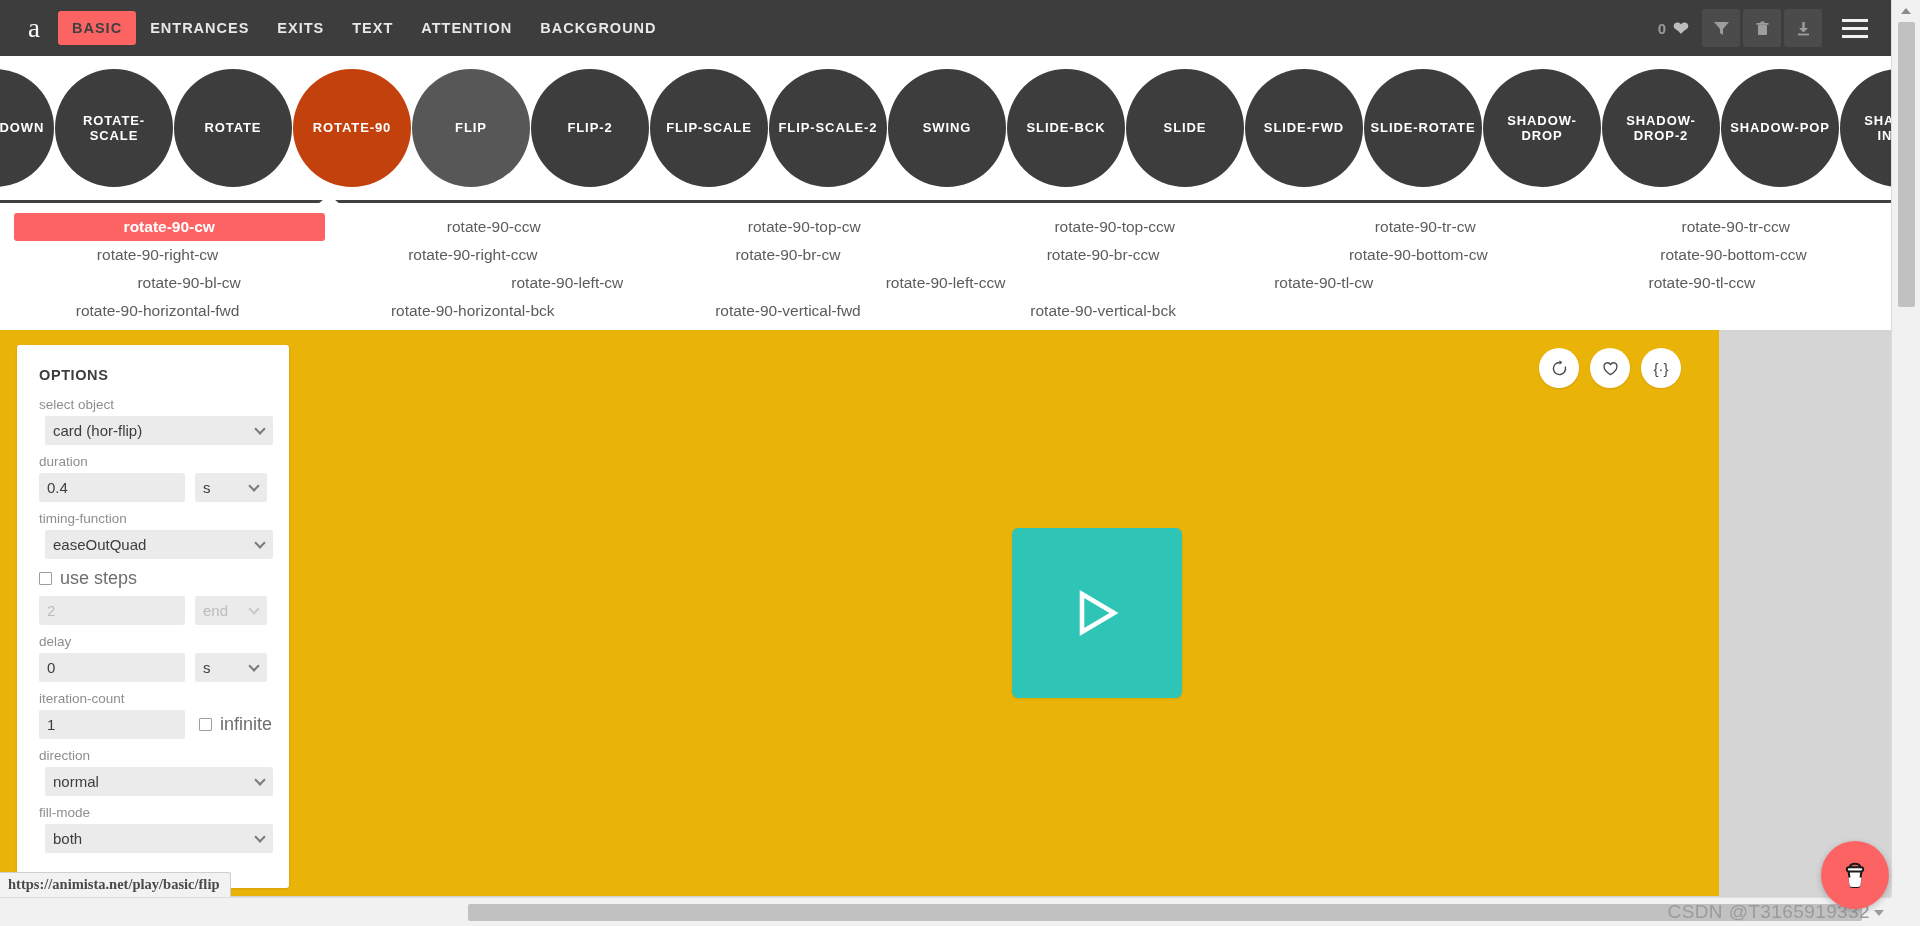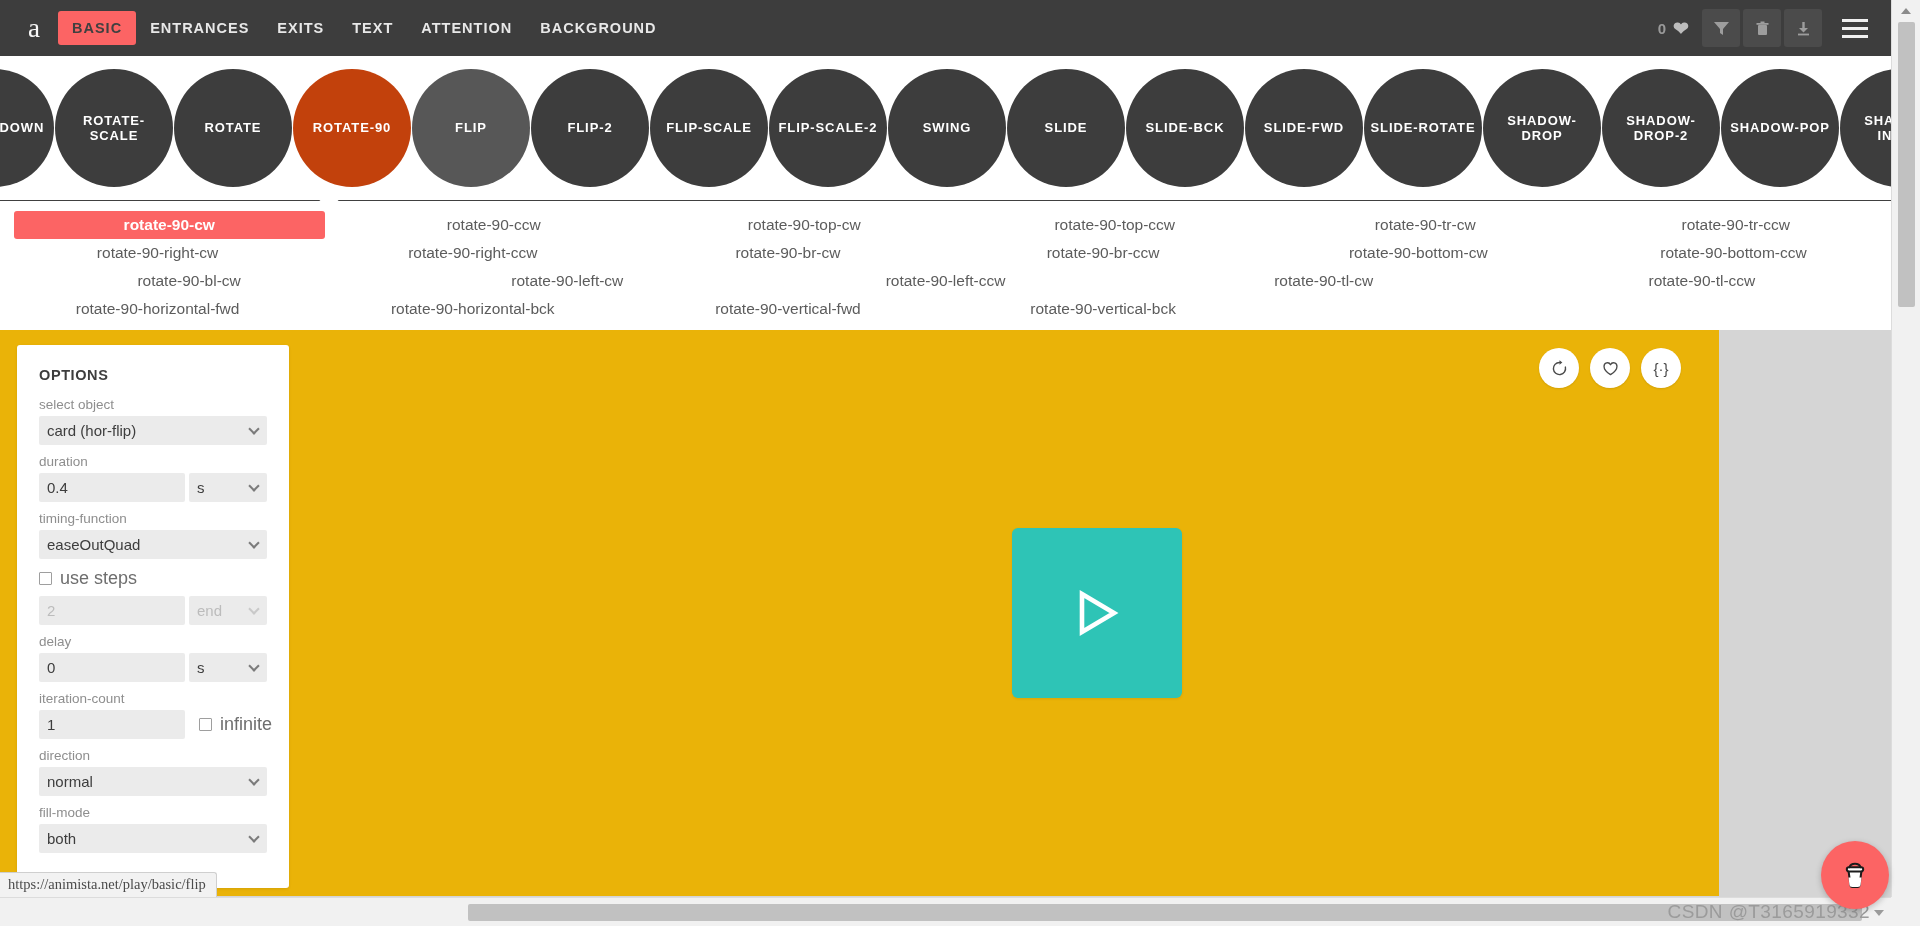--- a/index.html
+++ b/index.html
@@ -71,21 +71,21 @@
   }
   .circle.active { background: #c2410c; }
   .circle.hover  { background: #575757; }
   .circle.clipped-left { margin-left: -64px; }
 
   
   .variants {
     position: absolute; top: 200px; left: 0;
     width: 1891px; height: 130px;
     background: #ffffff;
-    border-top: 1px solid #404040;
+    border-top: 3px solid #404040;
     padding: 10px 0 0 0;
   }
   .vrow { display: flex; width: 1891px; }
   .vcell {
     flex: 1 1 0; min-width: 0;
     text-align: center;
     font-size: 15.5px; color: #5c5c5c;
     padding: 5px 6px; border-radius: 3px;
     white-space: nowrap;
   }
@@ -126,21 +126,21 @@
     display: block; font-size: 13.5px; color: #8e8e8e; margin-bottom: 4px;
   }
   .ctrl {
     position: relative;
     width: 100%; height: 29px;
     background: #ebebeb; border-radius: 2px;
     display: flex; align-items: center;
     padding: 0 8px;
     font-size: 15px; color: #3d3d3d;
   }
-  .ctrl.sel { padding-right: 20px; }
+  .ctrl.sel { padding-right: 20px; margin-left: 6px; }
   .ctrl .chev {
     position: absolute; right: 9px; top: 50%;
     width: 8px; height: 8px; margin-top: -6px;
     border-right: 2px solid #7b7b7b; border-bottom: 2px solid #7b7b7b;
     transform: rotate(45deg);
   }
   .pair { display: flex; gap: 4px; }
   .pair .num { flex: 0 0 146px; }
   .pair .unit { flex: 1 1 auto; }
   .ctrl.disabled { color: #bcbcbc; }
@@ -220,20 +220,21 @@
     position: absolute; left: 0; bottom: 29px;
     max-width: 420px;
     background: #f2f2f2;
     border: 1px solid #cfcfcf; border-left: none; border-bottom: none;
     border-radius: 0 3px 0 0;
     padding: 3px 10px 4px 8px;
     font-size: 14.5px; color: #4a4a4a;
     font-family: "Liberation Serif", serif;
     white-space: nowrap;
     z-index: 7;
+    font-weight: bold;
   }
 
   
   .watermark {
     position: absolute; right: 36px; bottom: 3px;
     font-size: 19px; color: #9b9b9b;
     letter-spacing: 0.4px;
     z-index: 5;
   }
   .watermark .caretdown {
@@ -296,22 +297,22 @@
   <div class="strip">
     <div class="circle clipped-left">SCALE-DOWN</div>
     <div class="circle">ROTATE-SCALE</div>
     <div class="circle">ROTATE</div>
     <div class="circle active">ROTATE-90</div>
     <div class="circle hover">FLIP</div>
     <div class="circle">FLIP-2</div>
     <div class="circle">FLIP-SCALE</div>
     <div class="circle">FLIP-SCALE-2</div>
     <div class="circle">SWING</div>
+    <div class="circle">SLIDE-BCK</div>
     <div class="circle">SLIDE</div>
-    <div class="circle">SLIDE-BCK</div>
     <div class="circle">SLIDE-FWD</div>
     <div class="circle">SLIDE-ROTATE</div>
     <div class="circle">SHADOW-DROP</div>
     <div class="circle">SHADOW-DROP-2</div>
     <div class="circle">SHADOW-POP</div>
     <div class="circle">SHADOW-INSET</div>
   </div>
 
   <div class="variants">
     <div class="caret"></div>

